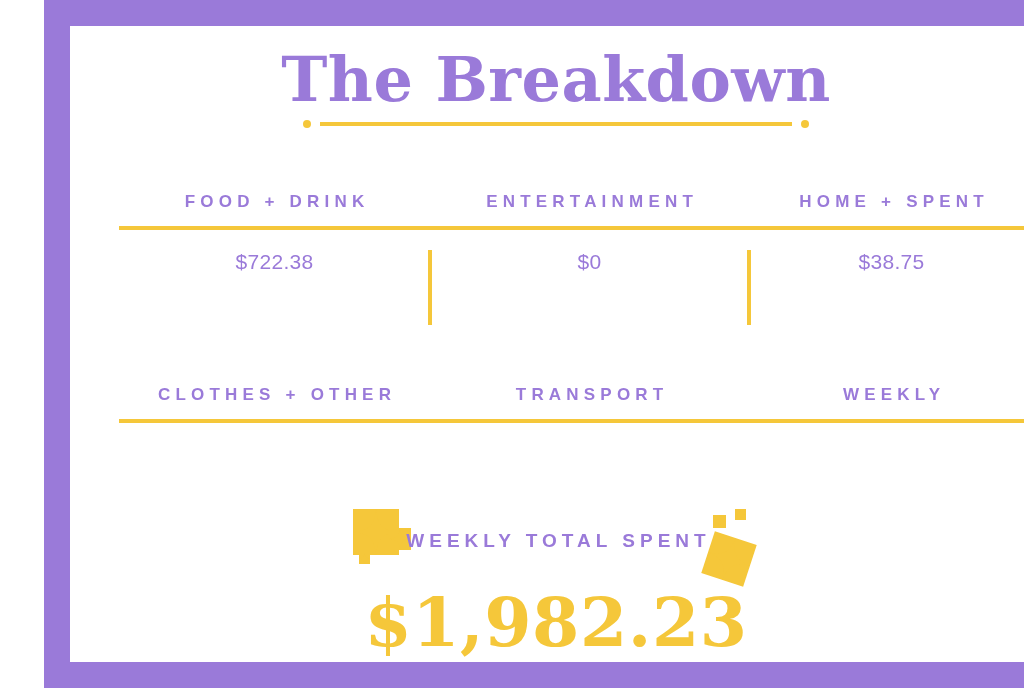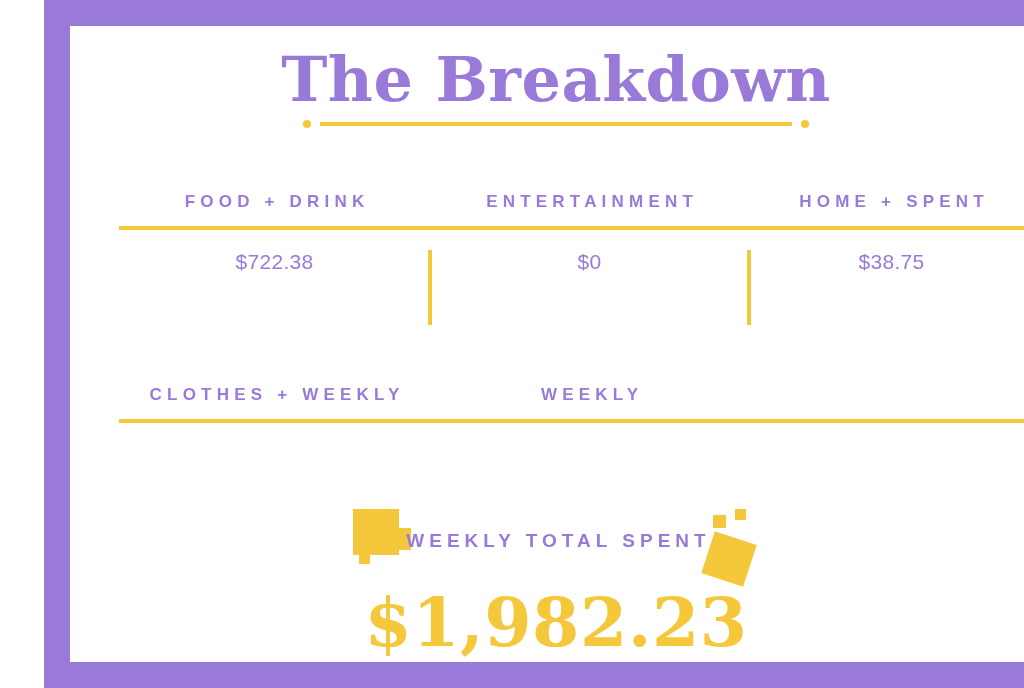--- a/index.html
+++ b/index.html
@@ -209,21 +209,24 @@
           <div class="cell-value">$38.75</div>
         </div>
         <div class="divider divider-1"></div>
         <div class="divider divider-2"></div>
       </div>
     </div>
 
     <div class="row row-2">
       <div class="row-grid">
         <div class="cell">
-          <div class="cell-label">CLOTHES + WEEKLY</div>
+          <div class="cell-label">CLOTHES + OTHER</div>
+        </div>
+        <div class="cell">
+          <div class="cell-label">TRANSPORT</div>
         </div>
         <div class="cell">
           <div class="cell-label">WEEKLY</div>
         </div>
       </div>
       <div class="row-rule"></div>
     </div>
 
     <div class="footer">
       <div class="total-label-row">

